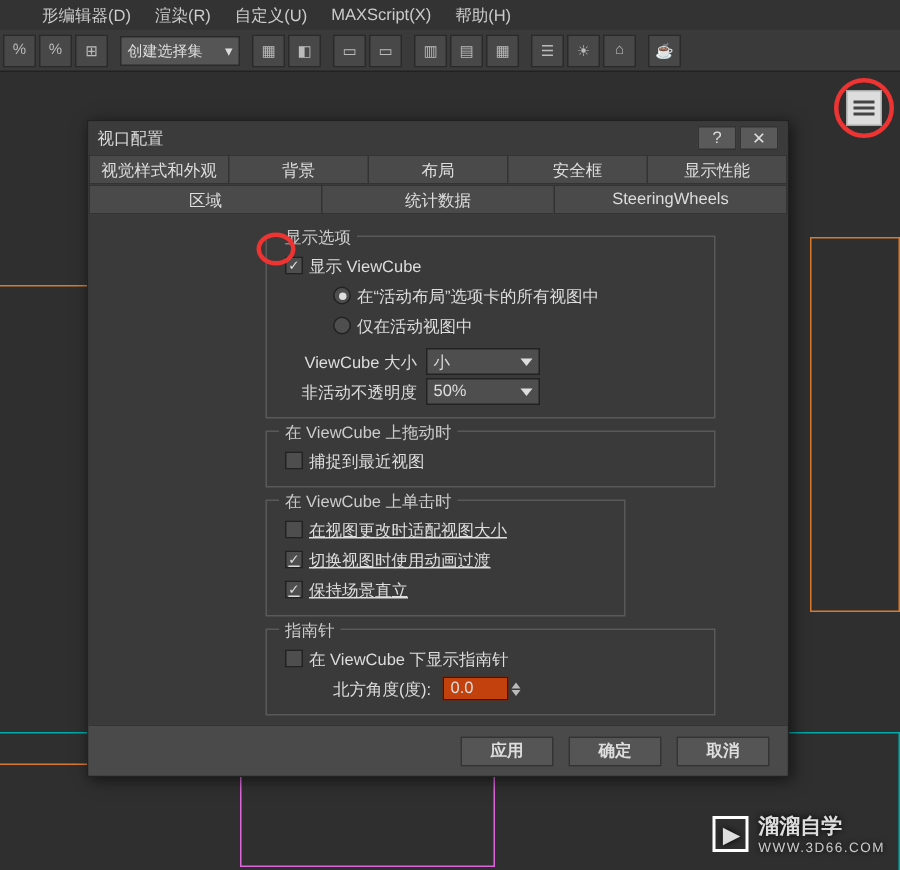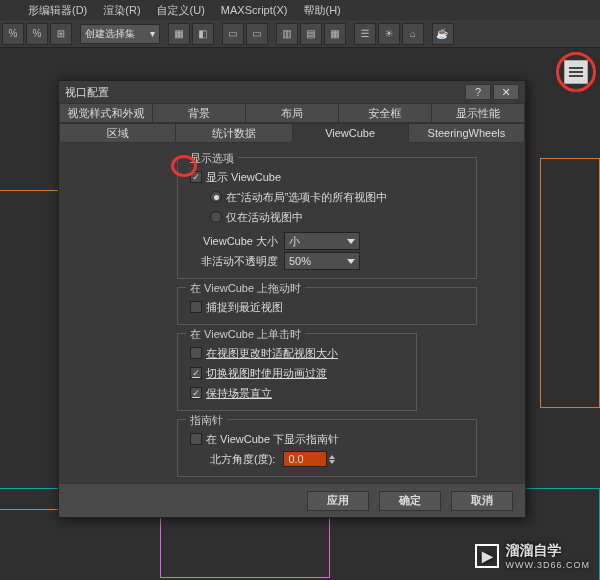--- a/index.html
+++ b/index.html
@@ -40,21 +40,21 @@
   .dlg-body { flex: 1; background: #3a3a3a; padding: 8px 8px 6px 8px; position: relative; overflow: hidden; }
 
   .group { border: 1px solid #595959; margin: 6px 0 8px 0; padding: 8px 8px 6px 12px; position: relative; }
   .group-title { position: absolute; top: -7px; left: 8px; background: #3a3a3a; padding: 0 4px; color: #ccc; font-size: 11px; }
 
   .row { display: flex; align-items: center; min-height: 18px; margin: 2px 0; }
   .row label { margin-left: 4px; }
   .chk, .radio { width: 12px; height: 12px; border: 1px solid #222; background: #4e4e4e; display: inline-flex; align-items: center; justify-content: center; font-size: 9px; color: #ddd; }
   .radio { border-radius: 50%; }
   .radio .dot { width: 5px; height: 5px; border-radius: 50%; background: #ddd; }
-  .indent { margin-left: 20px; }
+  .indent { margin-left: 32px; }
   .label-right { width: 88px; text-align: right; margin-right: 6px; }
 
   .combo { width: 76px; height: 18px; background: #4e4e4e; border: 1px solid #222; color: #ddd; display: flex; align-items: center; justify-content: space-between; padding: 0 4px; font-size: 11px; }
   .combo .arrow { width: 0; height: 0; border-left: 4px solid transparent; border-right: 4px solid transparent; border-top: 5px solid #ddd; }
   .spin { width: 44px; height: 16px; background: #c2410c; border: 1px solid #222; display: flex; align-items: center; padding-left: 4px; color: #ddd; }
   .spin-arrows { width: 10px; margin-left: 2px; display: flex; flex-direction: column; }
   .spin-arrows span { width: 0; height: 0; border-left: 3px solid transparent; border-right: 3px solid transparent; }
   .spin-arrows .up { border-bottom: 4px solid #bbb; margin-bottom: 1px; }
   .spin-arrows .dn { border-top: 4px solid #bbb; }
 
@@ -129,21 +129,20 @@
   <div class="tabsrow">
     <div class="tab">视觉样式和外观</div>
     <div class="tab">背景</div>
     <div class="tab">布局</div>
     <div class="tab">安全框</div>
     <div class="tab">显示性能</div>
   </div>
   <div class="tabsrow">
     <div class="tab">区域</div>
     <div class="tab">统计数据</div>
-    <div class="tab active">ViewCube</div>
     <div class="tab">SteeringWheels</div>
   </div>
 
   <div class="dlg-body">
 
     <div class="group" style="margin-left:110px; width:300px;">
       <span class="group-title">显示选项</span>
       <div class="row">
         <span class="chk">✓</span>
         <label>显示 ViewCube</label>

